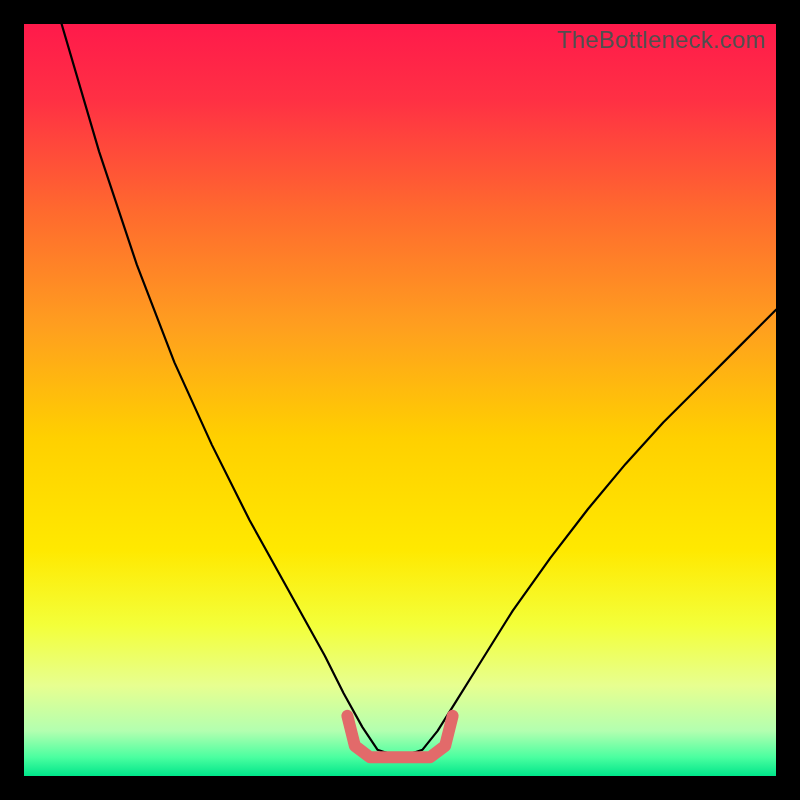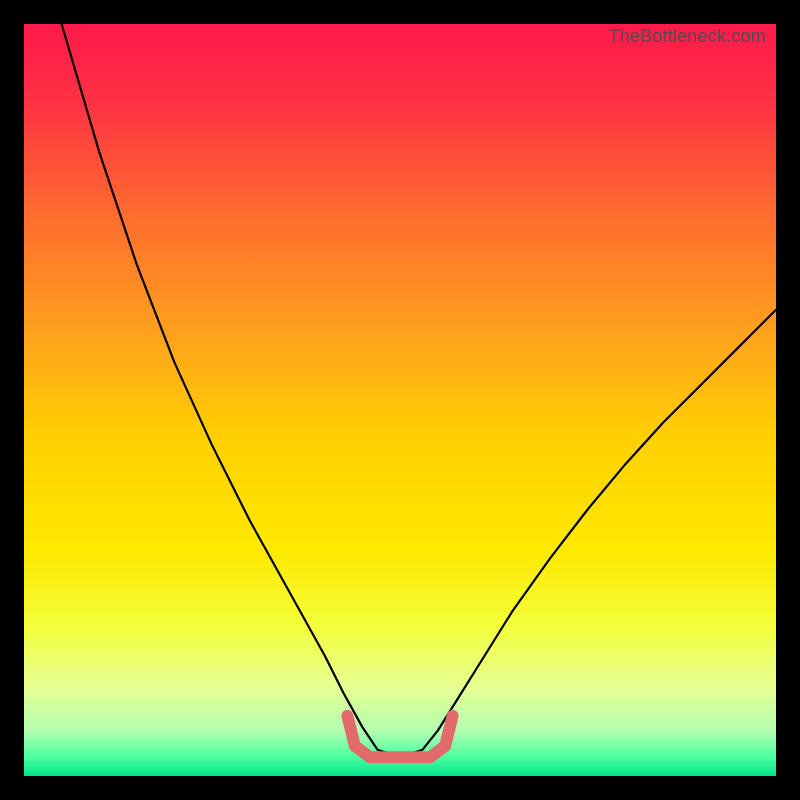--- a/index.html
+++ b/index.html
@@ -30,21 +30,21 @@
     top: 0;
     width: 100%;
     height: 100%;
   }
   .watermark {
     position: absolute;
     top: 2px;
     right: 10px;
     color: #4f4f4f;
     font-family: Arial, Helvetica, sans-serif;
-    font-size: 18px;
+    font-size: 24px;
     font-weight: 500;
     letter-spacing: 0.2px;
     user-select: none;
   }
   svg.curves {
     position: absolute;
     left: 0;
     top: 0;
     width: 100%;
     height: 100%;

